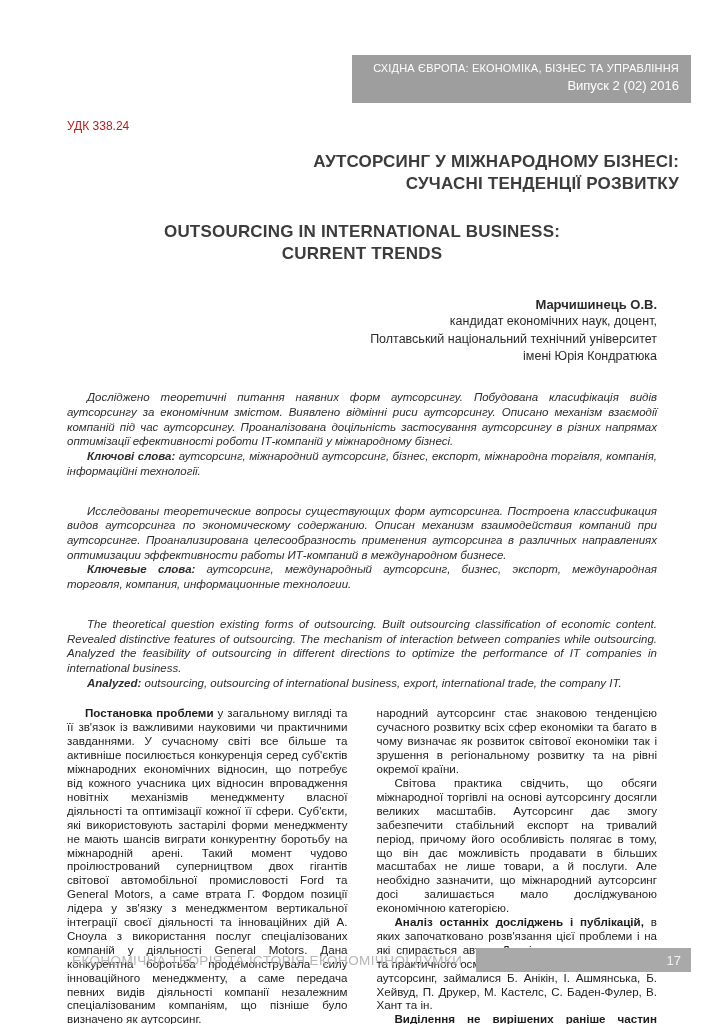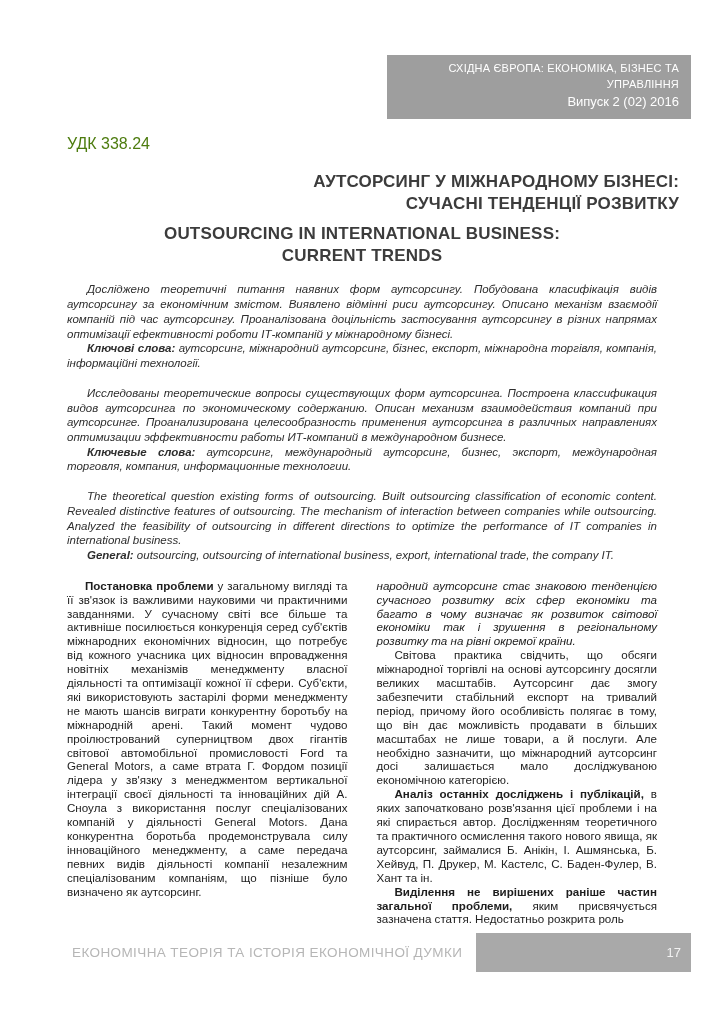--- a/index.html
+++ b/index.html
@@ -9,54 +9,54 @@
     height: 1024px;
     margin: 0 auto;
     background: #ffffff;
     font-family: "Liberation Sans", sans-serif;
     color: #2e2e2e;
     overflow: hidden;
     box-sizing: border-box;
   }
   .banner {
     margin: 55px 33px 0 auto;
-    width: 304px;
+    width: 339px;
     box-sizing: border-box;
     background: #9e9e9e;
     color: #ffffff;
     text-align: right;
     padding: 6px 12px 7px 10px;
     line-height: 1.45;
   }
   .banner .journal-line { font-size: 11px; letter-spacing: 0.2px; }
   .banner .issue-line   { font-size: 13px; }
   .udc {
     margin: 16px 0 0 67px;
-    font-size: 16px;
-    color: #4d7c0f;
+    font-size: 12px;
+    color: #b91c1c;
   }
   .title {
     text-align: center;
     white-space: pre-line;
     font-weight: bold;
     font-size: 17px;
     line-height: 1.32;
     color: #3c3c3c;
     letter-spacing: 0.2px;
   }
   .title-ua { margin: 18px 45px 0; text-align: right; }
-  .title-en { margin: 7px 45px 0; }
+  .title-en { margin: 25px 45px 0; }
   .author-block {
     margin: 30px 67px 0;
     text-align: right;
     line-height: 1.38;
   }
   .author-name { font-size: 13px; font-weight: bold; color: #2b2b2b; }
   .author-line { font-size: 12.5px; color: #2b2b2b; }
-  .abstract-block { margin: 15px 67px 0; }
+  .abstract-block { margin: 25px 67px 0; }
   .abstract-block p {
     margin: 0;
     font-size: 11.5px;
     font-style: italic;
     line-height: 1.28;
     text-align: justify;
     text-indent: 20px;
     color: #2e2e2e;
   }
   .abstract-block p b { }
@@ -67,41 +67,41 @@
   }
   .col { flex: 1; min-width: 0; }
   .col p {
     margin: 0;
     font-size: 11.6px;
     line-height: 13.9px;
     text-align: justify;
     text-indent: 18px;
     color: #222222;
   }
-  .col p.no-indent { text-indent: 0; font-style: italic; }
+  .col p.no-indent { text-indent: 0; }
   .col p b { color: #1d1d1d; }
   .footer {
     position: absolute;
     left: 72px;
     right: 33px;
     bottom: 52px;
     display: flex;
     align-items: center;
   }
   .footer-label {
     flex: none;
     font-size: 13.5px;
     letter-spacing: 0.4px;
     color: #b6b6b6;
     white-space: nowrap;
   }
   .footer-bar {
     flex: 1;
     margin-left: 14px;
-    height: 39px;
+    height: 24px;
     background: #a9a9a9;
     display: flex;
     align-items: center;
     justify-content: flex-end;
     padding-right: 10px;
     box-sizing: border-box;
   }
   .footer-page { font-size: 13px; color: #f2f2f2; }
 </style>
 </head>
@@ -114,34 +114,40 @@
     <div class="issue-line">Випуск 2 (02) 2016</div>
   </div>
 
   <div class="udc">УДК 338.24</div>
 
   <div class="title title-ua">АУТСОРСИНГ У МІЖНАРОДНОМУ БІЗНЕСІ:
 СУЧАСНІ ТЕНДЕНЦІЇ РОЗВИТКУ</div>
   <div class="title title-en">OUTSOURCING IN INTERNATIONAL BUSINESS:
 CURRENT TRENDS</div>
 
+  <div class="author-block">
+    <div class="author-name">Марчишинець О.В.</div>
+    <div class="author-line">кандидат економічних наук, доцент,</div>
+    <div class="author-line">Полтавський національний технічний університет</div>
+    <div class="author-line">імені Юрія Кондратюка</div>
+  </div>
 
   <div class="abstract-block">
     <p><span>Досліджено теоретичні питання наявних форм аутсорсингу. Побудована класифікація видів аутсорсингу за економічним змістом. Виявлено відмінні риси аутсорсингу. Описано механізм взаємодії компаній під час аутсорсингу. Проаналізована доцільність застосування аутсорсингу в різних напрямах оптимізації ефективності роботи ІТ-компаній у міжнародному бізнесі.</span></p>
     <p><b>Ключові слова:</b><span> аутсорсинг, міжнародний аутсорсинг, бізнес, експорт, міжнародна торгівля, компанія, інформаційні технології.</span></p>
   </div>
 
   <div class="abstract-block">
     <p><span>Исследованы теоретические вопросы существующих форм аутсорсинга. Построена классификация видов аутсорсинга по экономическому содержанию. Описан механизм взаимодействия компаний при аутсорсинге. Проанализирована целесообразность применения аутсорсинга в различных направлениях оптимизации эффективности работы ИТ-компаний в международном бизнесе.</span></p>
     <p><b>Ключевые слова:</b><span> аутсорсинг, международный аутсорсинг, бизнес, экспорт, международная торговля, компания, информационные технологии.</span></p>
   </div>
 
   <div class="abstract-block">
     <p><span>The theoretical question existing forms of outsourcing. Built outsourcing classification of economic content. Revealed distinctive features of outsourcing. The mechanism of interaction between companies while outsourcing. Analyzed the feasibility of outsourcing in different directions to optimize the performance of IT companies in international business.</span></p>
-    <p><b>General:</b><span> outsourcing, outsourcing of international business, export, international trade, the company IT.</span></p>
+    <p><b>Analyzed:</b><span> outsourcing, outsourcing of international business, export, international trade, the company IT.</span></p>
   </div>
 
   <div class="columns">
     <div class="col">
       <p><b>Постановка проблеми</b><span> у загальному вигляді та її зв'язок із важливими науковими чи практичними завданнями. У сучасному світі все більше та активніше посилюється конкуренція серед суб'єктів міжнародних економічних відносин, що потребує від кожного учасника цих відносин впровадження новітніх механізмів менеджменту власної діяльності та оптимізації кожної її сфери. Суб'єкти, які використовують застарілі форми менеджменту не мають шансів виграти конкурентну боротьбу на міжнародній арені. Такий момент чудово проілюстрований суперництвом двох гігантів світової автомобільної промисловості Ford та General Motors, а саме втрата Г. Фордом позиції лідера у зв'язку з менеджментом вертикальної інтеграції своєї діяльності та інноваційних дій А. Сноула з використання послуг спеціалізованих компаній у діяльності General Motors. Дана конкурентна боротьба продемонструвала силу інноваційного менеджменту, а саме передача певних видів діяльності компанії незалежним спеціалізованим компаніям, що пізніше було визначено як аутсорсинг.</span></p>
     </div>
     <div class="col">
       <p class="no-indent"><b></b><span>народний аутсорсинг стає знаковою тенденцією сучасного розвитку всіх сфер економіки та багато в чому визначає як розвиток світової економіки так і зрушення в регіональному розвитку та на рівні окремої країни.</span></p>
       <p><b></b><span>Світова практика свідчить, що обсяги міжнародної торгівлі на основі аутсорсингу досягли великих масштабів. Аутсорсинг дає змогу забезпечити стабільний експорт на тривалий період, причому його особливість полягає в тому, що він дає можливість продавати в більших масштабах не лише товари, а й послуги. Але необхідно зазначити, що міжнародний аутсорсинг досі залишається мало досліджуваною економічною категорією.</span></p>
       <p><b>Аналіз останніх досліджень і публікацій,</b><span> в яких започатковано розв'язання цієї проблеми і на які спирається автор. Дослідженням теоретичного та практичного осмислення такого нового явища, як аутсорсинг, займалися Б. Анікін, І. Ашмянська, Б. Хейвуд, П. Друкер, М. Кастелс, С. Баден-Фулер, В. Хант та ін.</span></p>

